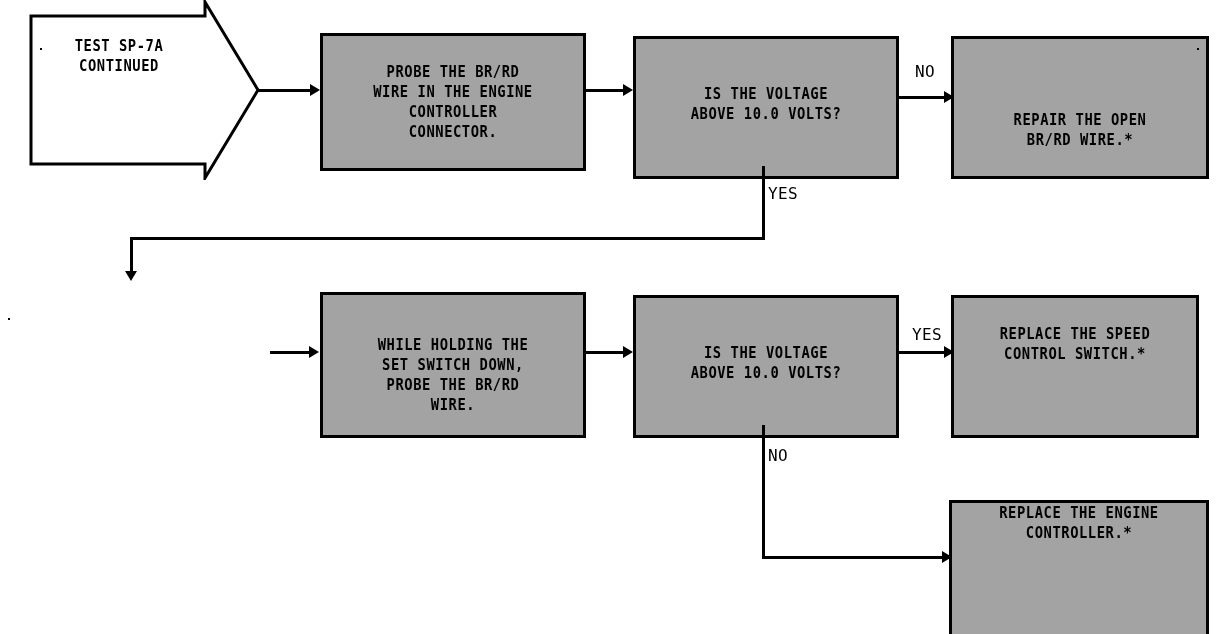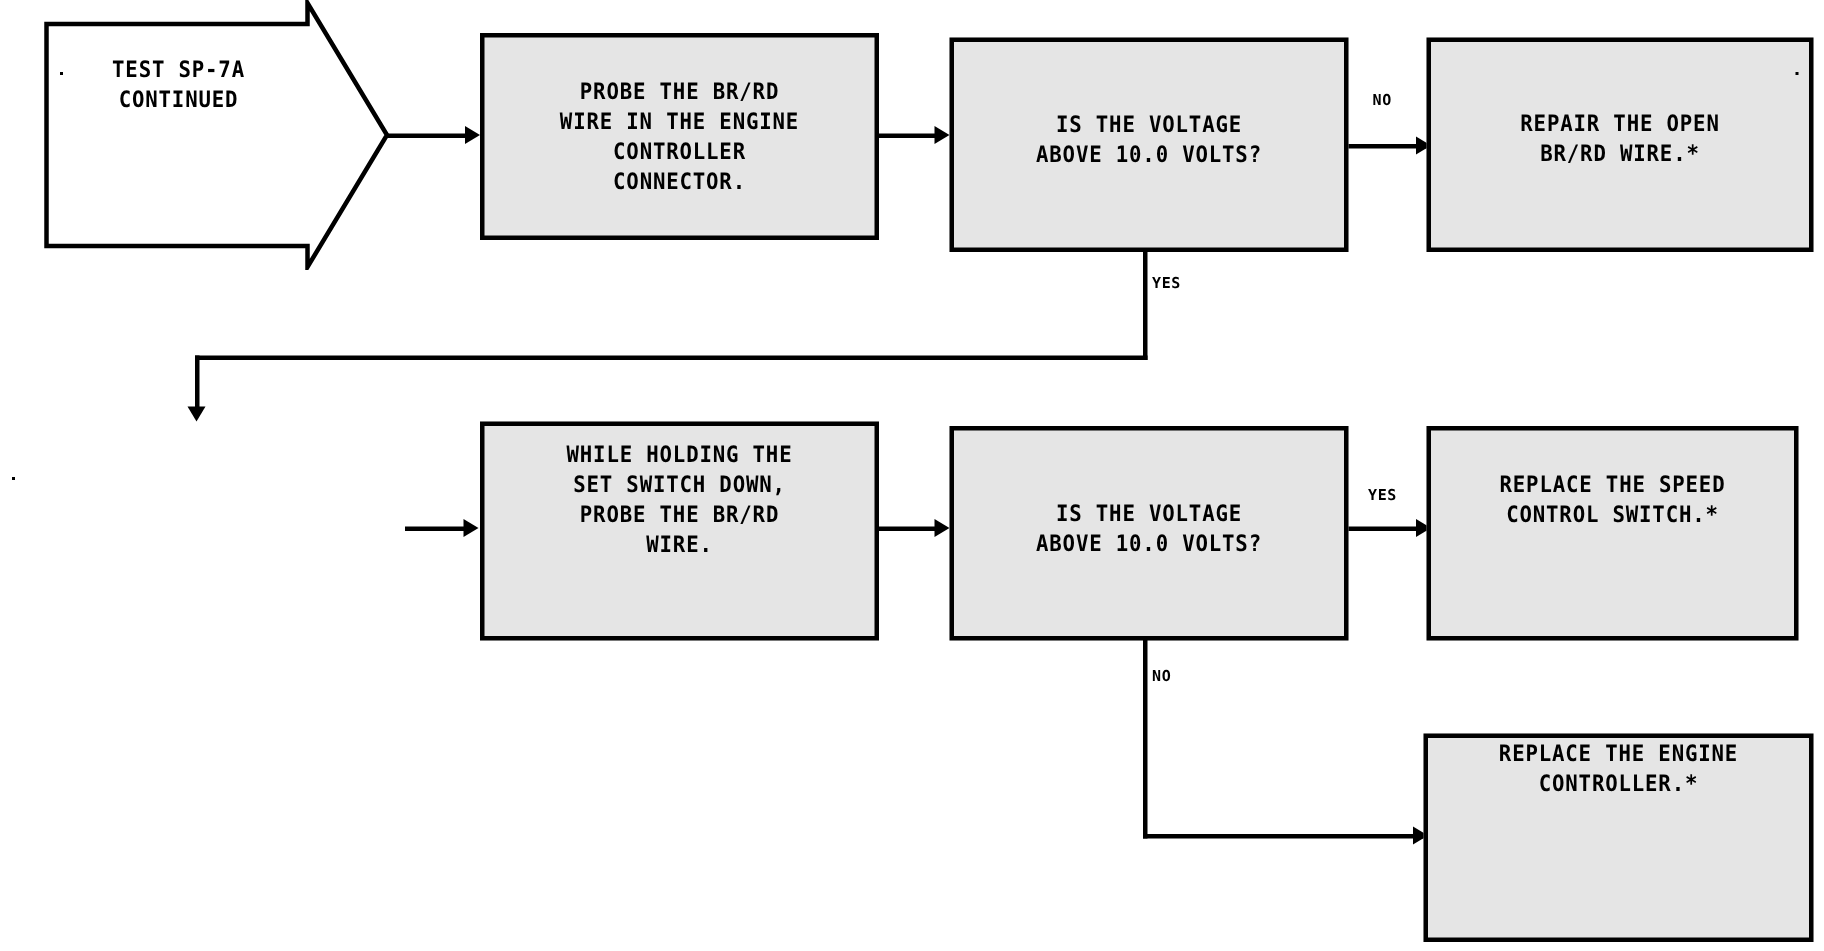--- a/index.html
+++ b/index.html
@@ -13,24 +13,25 @@
     width: 1216px;
     height: 634px;
     background: #ffffff;
     overflow: hidden;
     font-family: "DejaVu Sans Mono", "Liberation Mono", monospace;
   }
   .node {
     position: absolute;
     box-sizing: border-box;
     border: 3px solid #000000;
-    background: #e5e5e5;
+    background: #a3a3a3;
     display: flex;
     align-items: flex-start;
     justify-content: center;
+    margin-top: 11px;
   }
   .node .node-text {
     display: block;
     width: 100%;
     text-align: center;
     font-family: "DejaVu Sans Mono", "Liberation Mono", monospace;
     font-size: 15px;
     font-weight: bold;
     line-height: 20px;
     letter-spacing: 0.6px;
@@ -82,22 +83,22 @@
     border-left: 10px solid #000000;
   }
   .arrowhead.down {
     border-left: 6px solid transparent;
     border-right: 6px solid transparent;
     border-top: 10px solid #000000;
   }
   .edge-label {
     position: absolute;
     font-family: "DejaVu Sans Mono", "Liberation Mono", monospace;
-    font-size: 10px;
-    font-weight: bold;
+    font-size: 16px;
+    font-weight: normal;
     letter-spacing: 0.4px;
     color: #000000;
     white-space: nowrap;
   }
   
   .speck { position: absolute; background: #000000; }
 </style>
 </head>
 <body>
 
@@ -126,36 +127,36 @@
 
   <div class="node" style="left:633px; top:25px; width:266px; height:143px; padding-top:45px;">
     <span class="node-text">IS THE VOLTAGE
 ABOVE 10.0 VOLTS?</span>
   </div>
 
   <div class="hline" style="left:899px; top:96px; width:52px;"></div>
   <div class="arrowhead right" style="left:944px; top:91px;"></div>
   <div class="edge-label" style="left:915px; top:62px;">NO</div>
 
-  <div class="node" style="left:951px; top:25px; width:258px; height:143px; padding-top:44px;">
+  <div class="node" style="left:951px; top:25px; width:258px; height:143px; padding-top:71px;">
     <span class="node-text">REPAIR THE OPEN
 BR/RD WIRE.*</span>
   </div>
 
   <div class="vline" style="left:762px; top:166px; height:74px;"></div>
   <div class="hline" style="left:130px; top:237px; width:635px;"></div>
   <div class="vline" style="left:130px; top:237px; height:40px;"></div>
   <div class="arrowhead down" style="left:125px; top:271px;"></div>
   <div class="edge-label" style="left:768px; top:184px;">YES</div>
 
 
   <div class="hline" style="left:270px; top:351px; width:44px;"></div>
   <div class="arrowhead right" style="left:309px; top:346px;"></div>
 
-  <div class="node" style="left:320px; top:281px; width:266px; height:146px; padding-top:9px;">
+  <div class="node" style="left:320px; top:281px; width:266px; height:146px; padding-top:40px;">
     <span class="node-text">WHILE HOLDING THE
 SET SWITCH DOWN,
 PROBE THE BR/RD
 WIRE.</span>
   </div>
 
   <div class="hline" style="left:586px; top:351px; width:42px;"></div>
   <div class="arrowhead right" style="left:623px; top:346px;"></div>
 
   <div class="node" style="left:633px; top:284px; width:266px; height:143px; padding-top:45px;">

